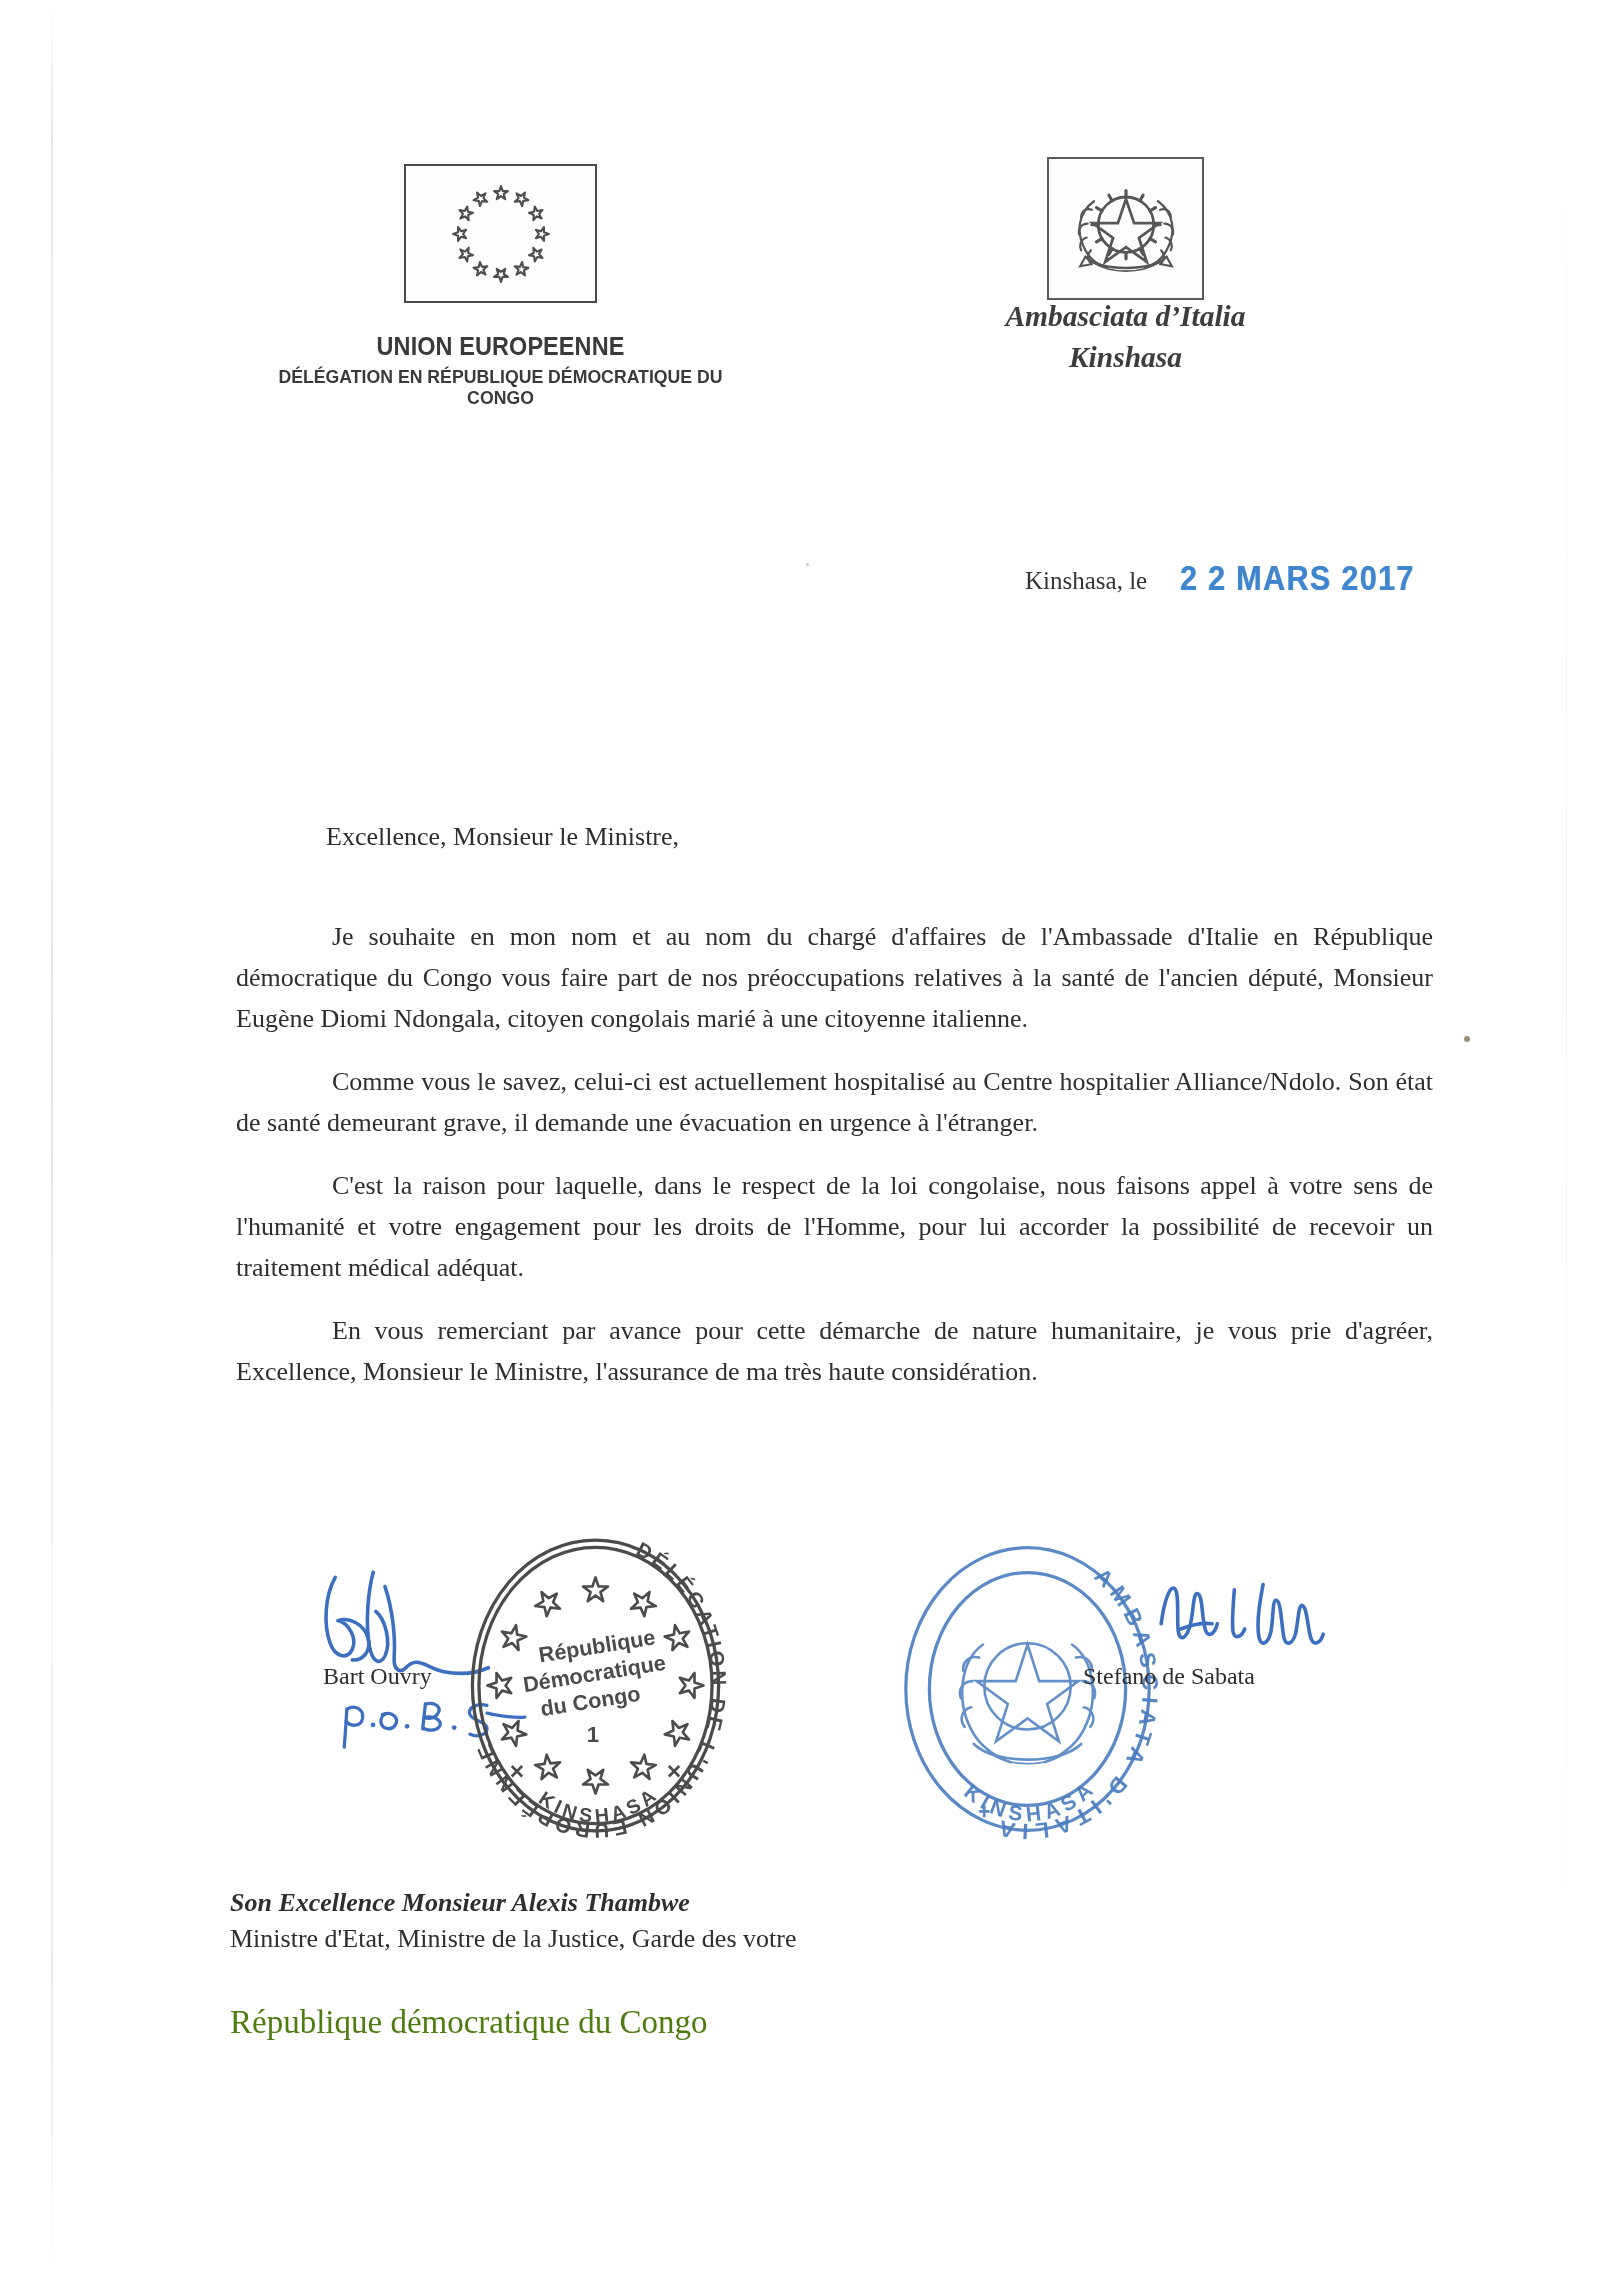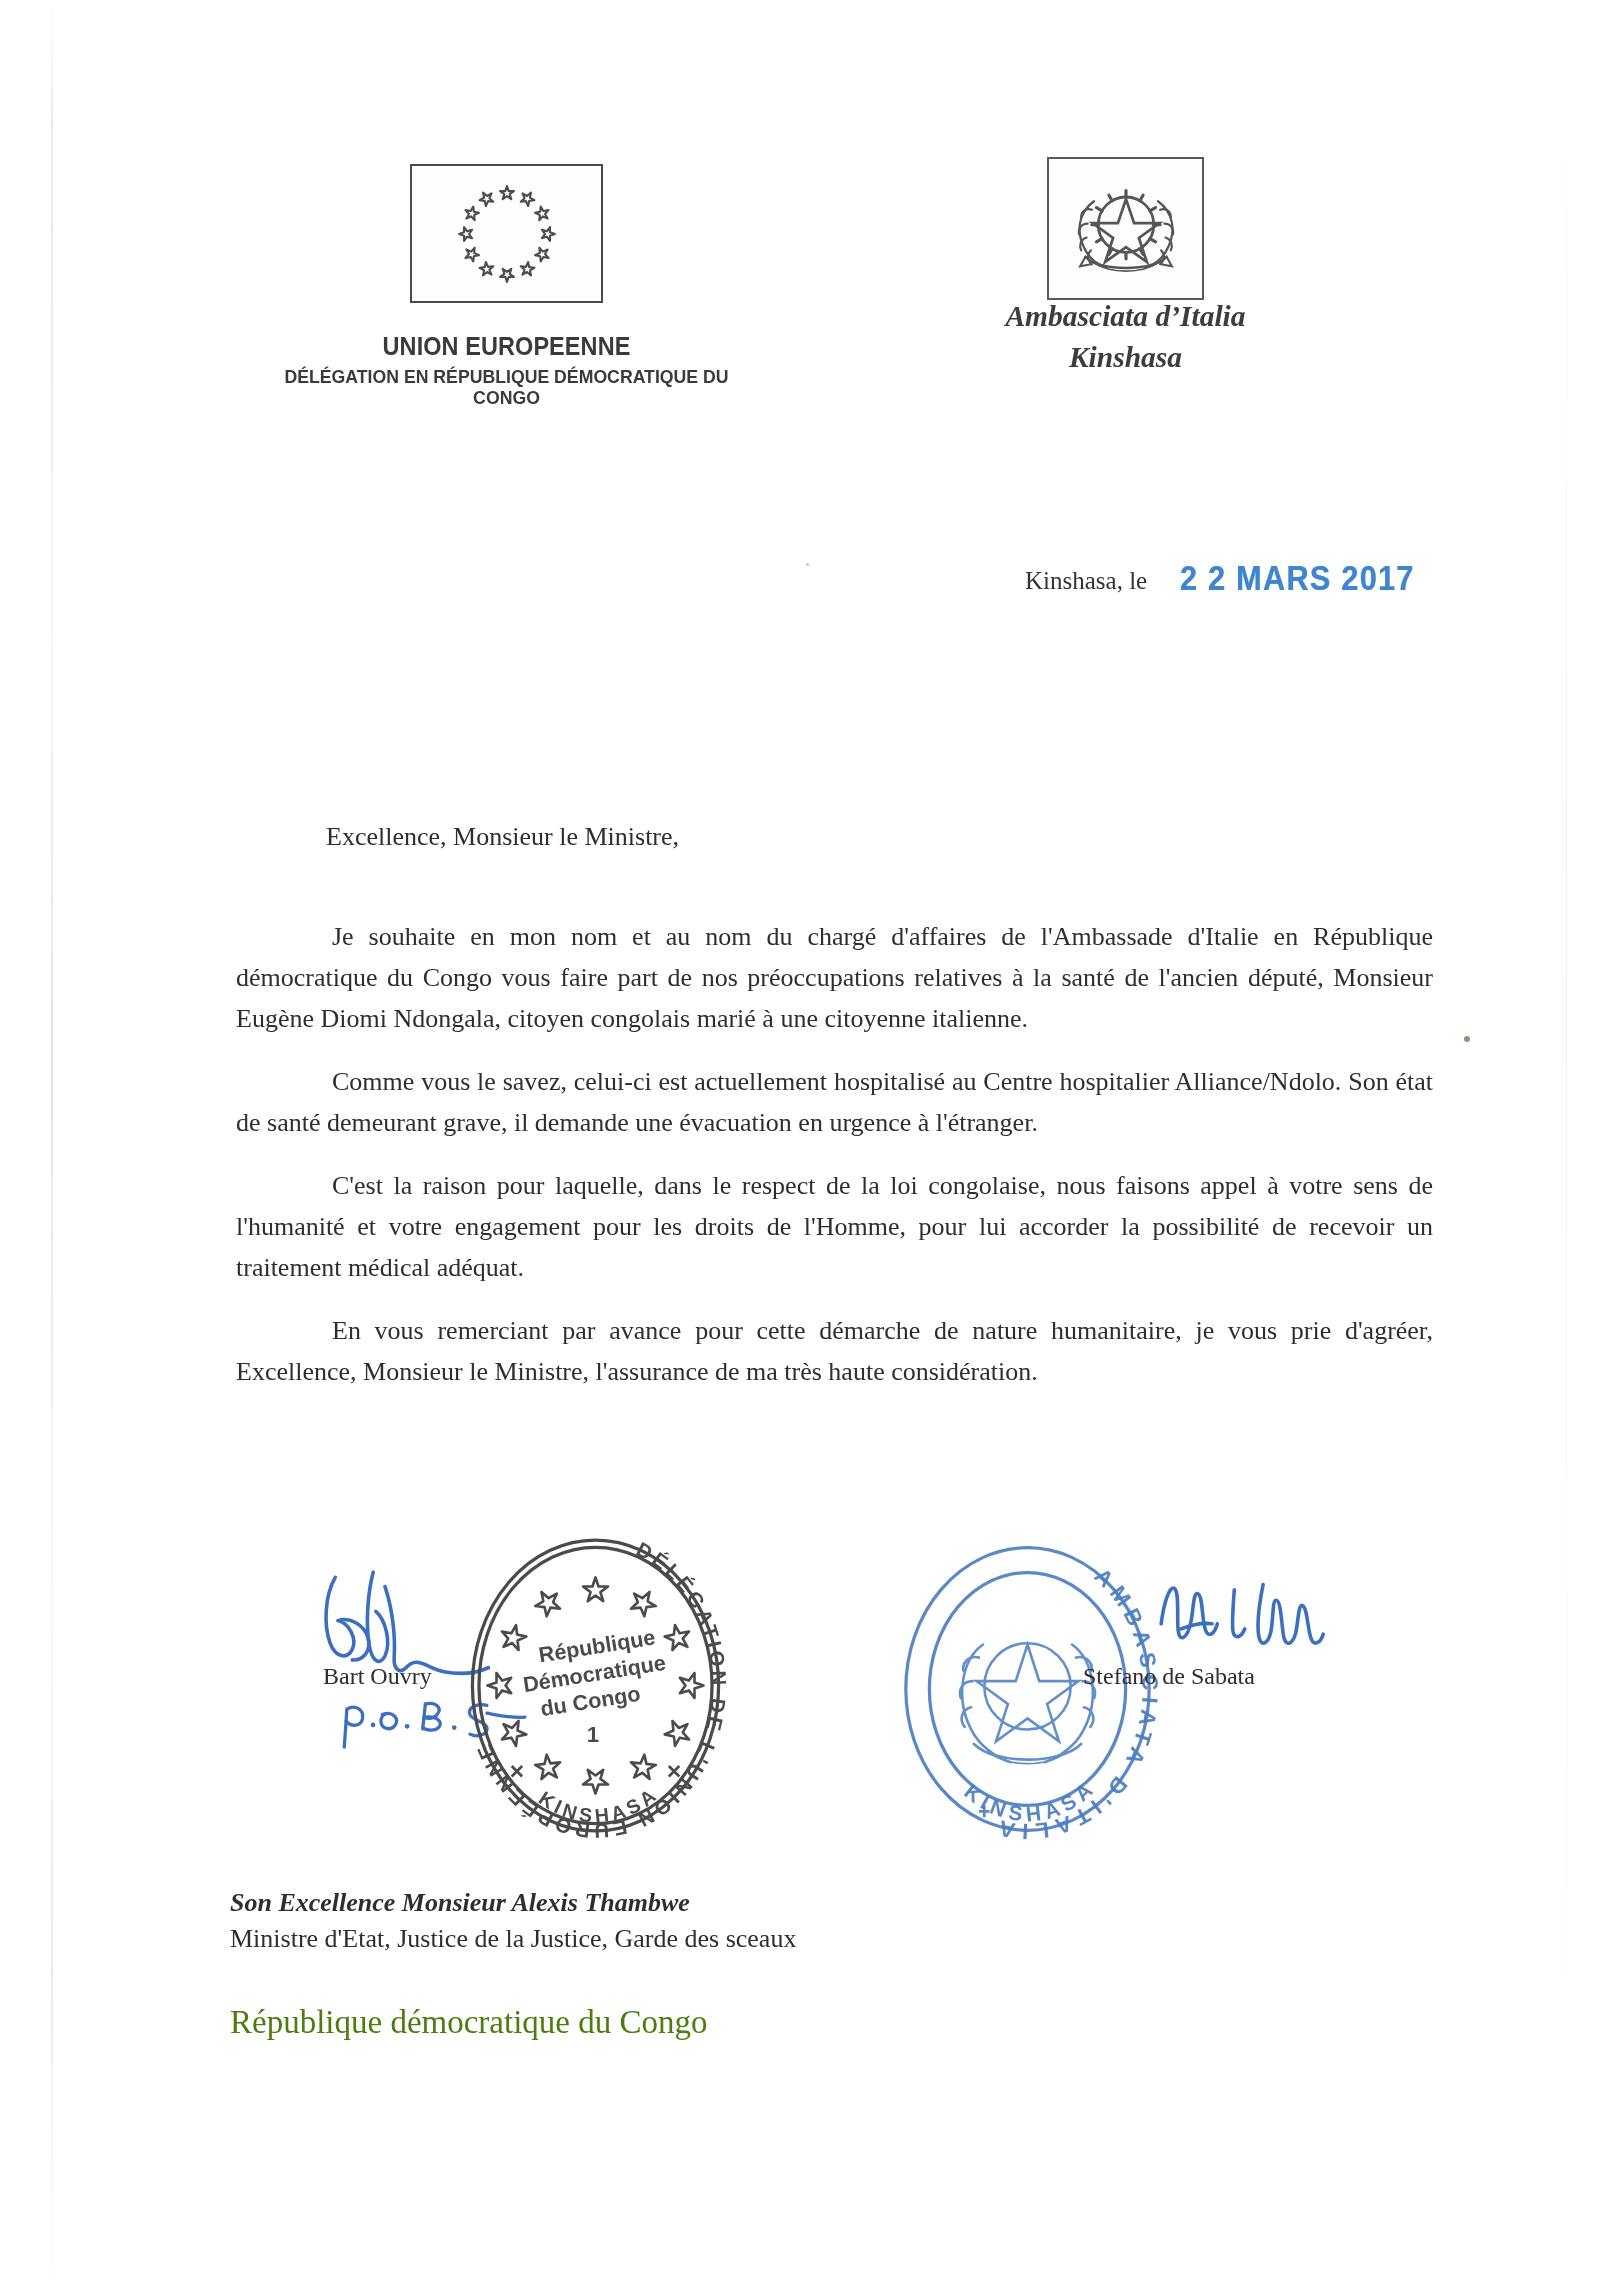--- a/index.html
+++ b/index.html
@@ -53,21 +53,21 @@
   
   .header {
     position: absolute;
     left: 0; top: 0;
     width: 1624px;
   }
 
   
   .eu-block {
     position: absolute;
-    left: 238px;
+    left: 232px;
     top: 164px;
     width: 537px;
     text-align: center;
   }
   .eu-flag {
     width: 193px;
     height: 139px;
     margin: 0 auto;
     border: 2.6px solid #4a4a4a;
     background: #fdfdfd;
@@ -440,18 +440,18 @@
                  C186,80 184,52 190,52 C198,52 198,92 202,110 C206,124 216,118 220,102
                  C224,84 224,58 230,60 C238,62 238,98 244,112 C248,122 258,118 262,104"></path>
       </g>
     </svg>
 
     <div class="sig-name sig-right-name">Stefano de Sabata</div>
   </div>
 
   <div class="addressee">
     <div class="addr-name">Son Excellence Monsieur Alexis Thambwe</div>
-    <div class="addr-role">Ministre d'Etat, Justice de la Justice, Garde des sceaux</div>
+    <div class="addr-role">Ministre d'Etat, Ministre de la Justice, Garde des votre</div>
     <div class="addr-country">République démocratique du Congo</div>
   </div>
 
 </div>
 
 
 </body></html>

